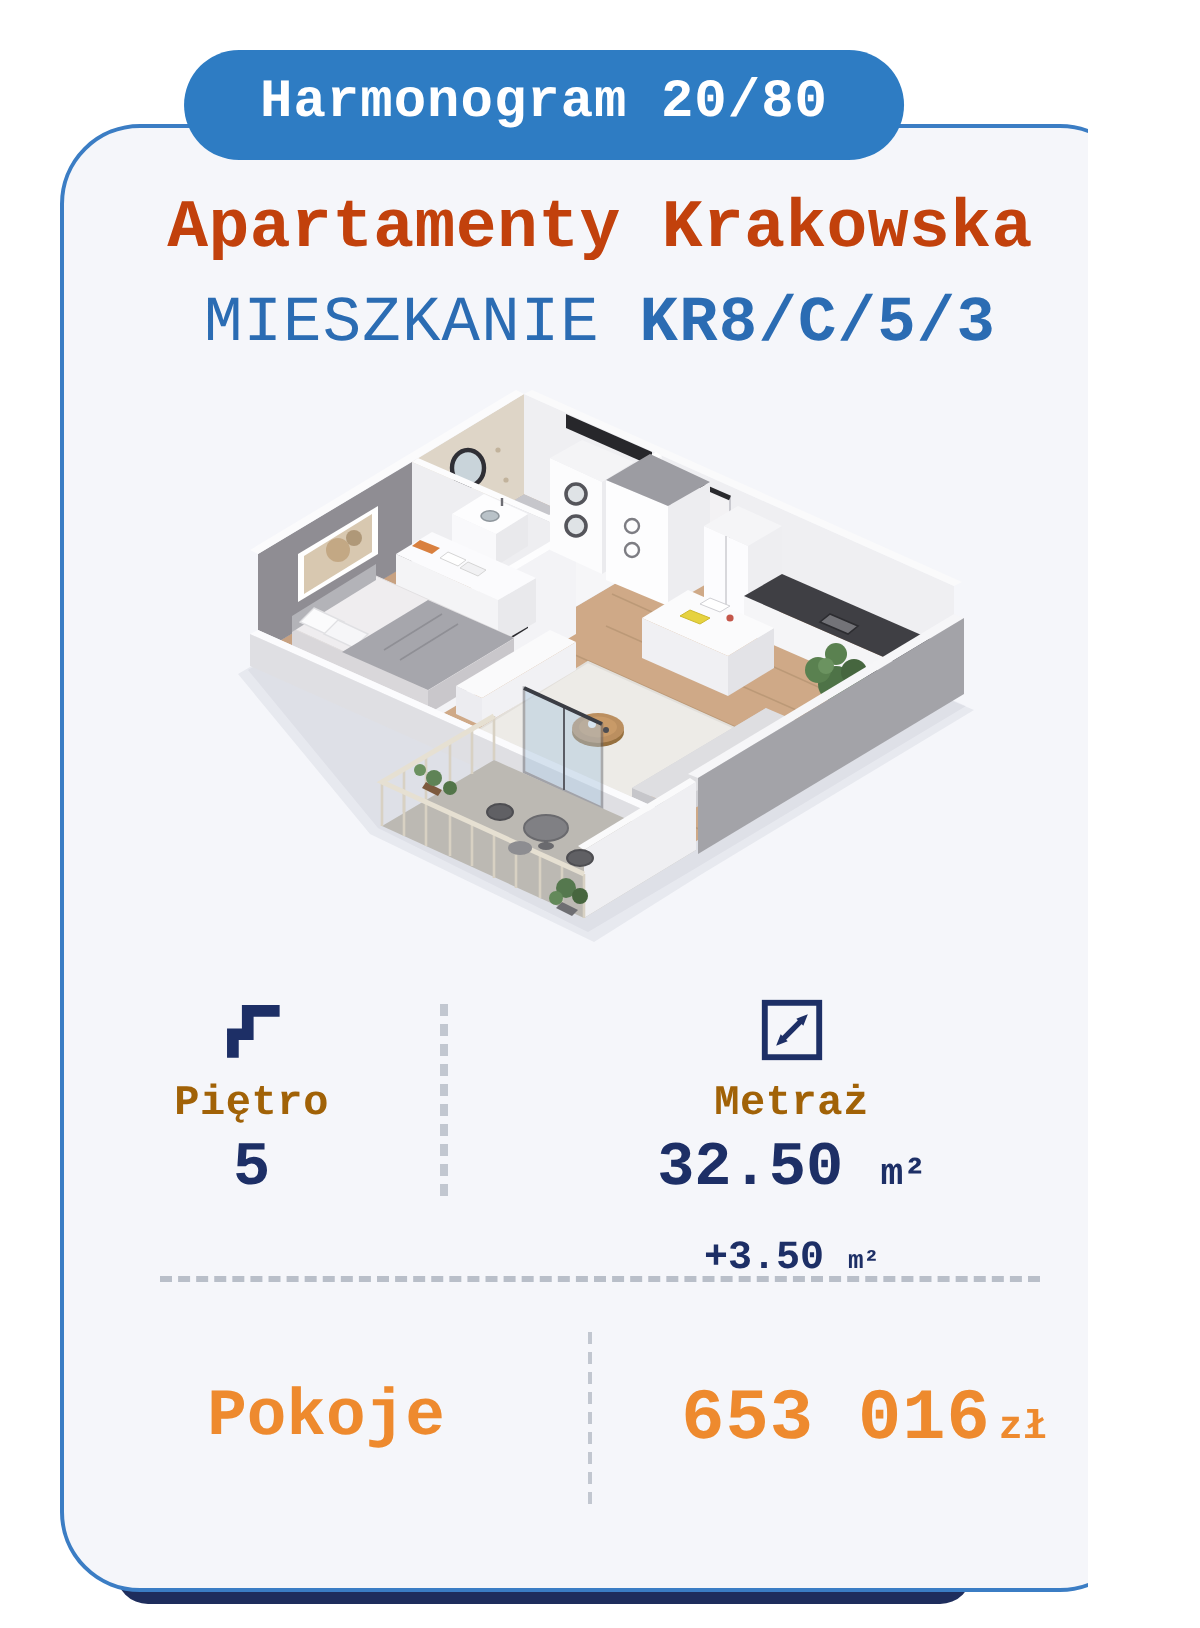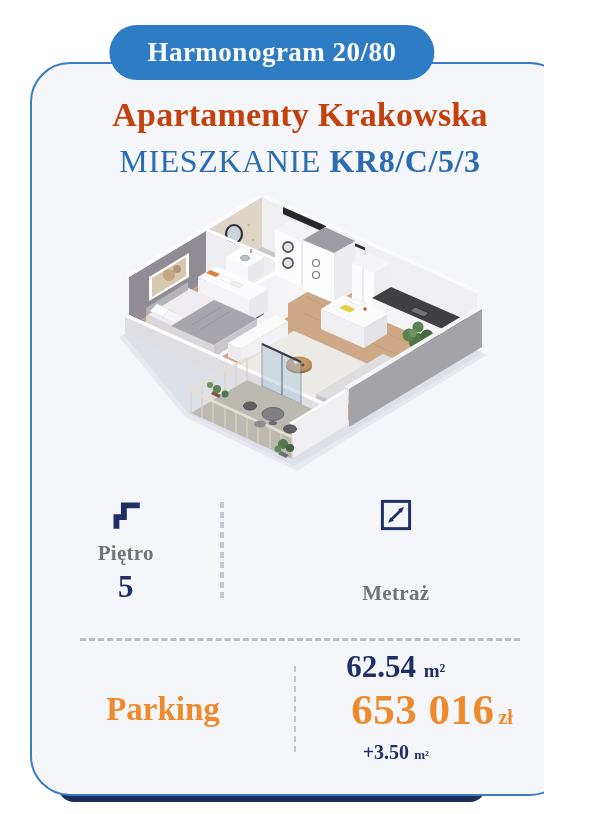--- a/index.html
+++ b/index.html
@@ -1,50 +1,50 @@
 <!DOCTYPE html>
 <html><head>
 <meta charset="utf-8">
 <style>
   html,body{margin:0;padding:0;background:#ffffff;}
   .page{position:relative;width:544px;height:814px;background:#ffffff;overflow:hidden;
-        font-family:Liberation Serif, serif;}
+        font-family:Liberation Mono, monospace;}
   .bottom-bar{position:absolute;left:58px;right:58px;top:770px;height:32px;
         background:#1e2d5c;border-radius:16px;z-index:0;}
   .card{position:absolute;left:30px;top:62px;width:540px;height:734px;box-sizing:border-box;
         background:#f5f6fa;border:2px solid #3b7dc4;border-radius:40px;z-index:1;}
   .badge{position:absolute;top:25px;left:50%;transform:translateX(-50%);z-index:3;
         background:#2e7cc3;color:#ffffff;font-weight:bold;font-size:27px;line-height:1;
         padding:14px 38px;border-radius:28px;letter-spacing:.5px;white-space:nowrap;}
   .title{position:absolute;top:32px;left:0;width:100%;text-align:center;
         font-size:34px;font-weight:bold;color:#c2410c;letter-spacing:.2px;}
   .subtitle{position:absolute;top:79px;left:0;width:100%;text-align:center;
         font-size:32px;color:#2b6cb3;letter-spacing:.6px;}
   .subtitle .code{font-weight:bold;}
   .floorplan{position:absolute;top:120px;left:65px;width:410px;height:310px;}
   .floorplan svg{display:block;width:100%;height:100%;}
   .stats{position:absolute;top:430px;left:0;width:100%;display:flex;align-items:flex-start;}
   .stat{display:flex;flex-direction:column;align-items:center;}
   .stat-floor{flex:0 0 35%;}
   .stat-rooms{flex:0 0 28%;}
-  .stat-area{flex:1;gap:40px;}
+  .stat-area{flex:1;}
   .stat-icon{height:38px;display:flex;align-items:flex-end;justify-content:center;margin-bottom:9px;}
-  .stat-label{font-size:21px;font-weight:bold;color:#737373;letter-spacing:.3px;}
+  .stat-label{font-size:21px;font-weight:bold;color:#a16207;letter-spacing:.3px;}
   .stat-value{font-size:31px;font-weight:bold;color:#1d2f66;margin-top:3px;}
   .stat-value .unit{font-size:19px;}
   .stat-extra{font-size:20px;font-weight:bold;color:#1d2f66;margin-top:16px;}
   .stat-extra .unit{font-size:13px;}
   .stat-divider{width:0;border-left:2px dashed #c2c7d0;height:96px;margin-top:8px;}
   .h-divider{position:absolute;top:574px;left:48px;right:48px;height:0;
         border-top:3px dashed #b9bfc9;}
   .footer{position:absolute;top:592px;left:0;width:100%;height:106px;display:flex;align-items:center;}
   .promo{flex:0 0 262px;text-align:center;color:#ee8a2e;font-size:33px;font-weight:bold;line-height:1.24;}
   .footer-divider{width:0;border-left:2px dashed #c2c7d0;height:86px;}
   .price-cell{flex:1;text-align:center;color:#ee8a2e;font-weight:bold;white-space:nowrap;}
-  .price{font-size:43px;letter-spacing:.5px;text-align:right;}
+  .price{font-size:36px;letter-spacing:.5px;text-align:right;}
   .currency{font-size:20px;margin-left:4px;}
 </style>
 </head>
 <body>
 
 <div class="page">
 
   <div class="bottom-bar"></div>
 
   <div class="badge">
@@ -310,35 +310,35 @@
         <div class="stat-icon">
           <svg width="34" height="34" viewBox="0 0 30 30">
             <rect x="3" y="3" width="24" height="24" fill="none" stroke="#1d2f66" stroke-width="2.6"></rect>
             <line x1="11" y1="19" x2="19" y2="11" stroke="#1d2f66" stroke-width="2.4"></line>
             <polygon points="22,8 20,13.1 16.9,10" fill="#1d2f66"></polygon>
             <polygon points="8,22 10,16.9 13.1,20" fill="#1d2f66"></polygon>
           </svg>
         </div>
         <div class="stat-label">Metraż</div>
         <div class="stat-value">
-          <span>62.54</span>
+          <span>32.50</span>
           <span class="unit">m²</span>
         </div>
         <div class="stat-extra">
           <span>+3.50</span>
           <span class="unit">m²</span>
         </div>
       </div>
     </div>
 
     <div class="h-divider"></div>
 
     <div class="footer">
       <div class="promo">
-        <div>Parking</div>
+        <div>Pokoje</div>
       </div>
       <div class="footer-divider"></div>
       <div class="price-cell">
         <span class="price">653 016</span><span class="currency">zł</span>
       </div>
     </div>
 
   </div>
 </div>
 

